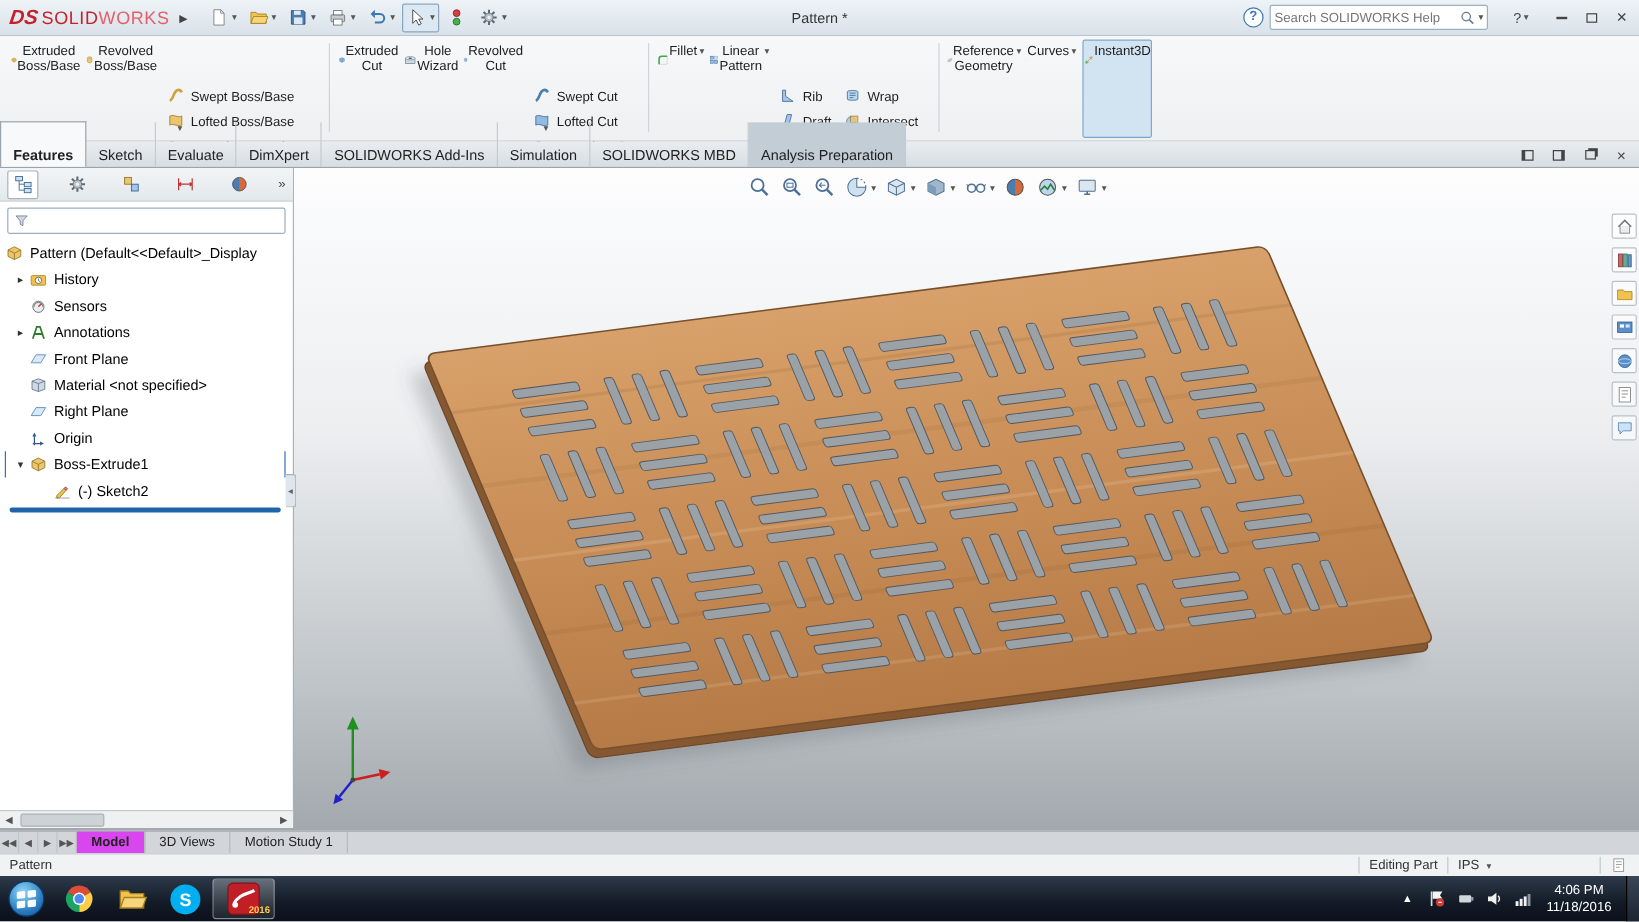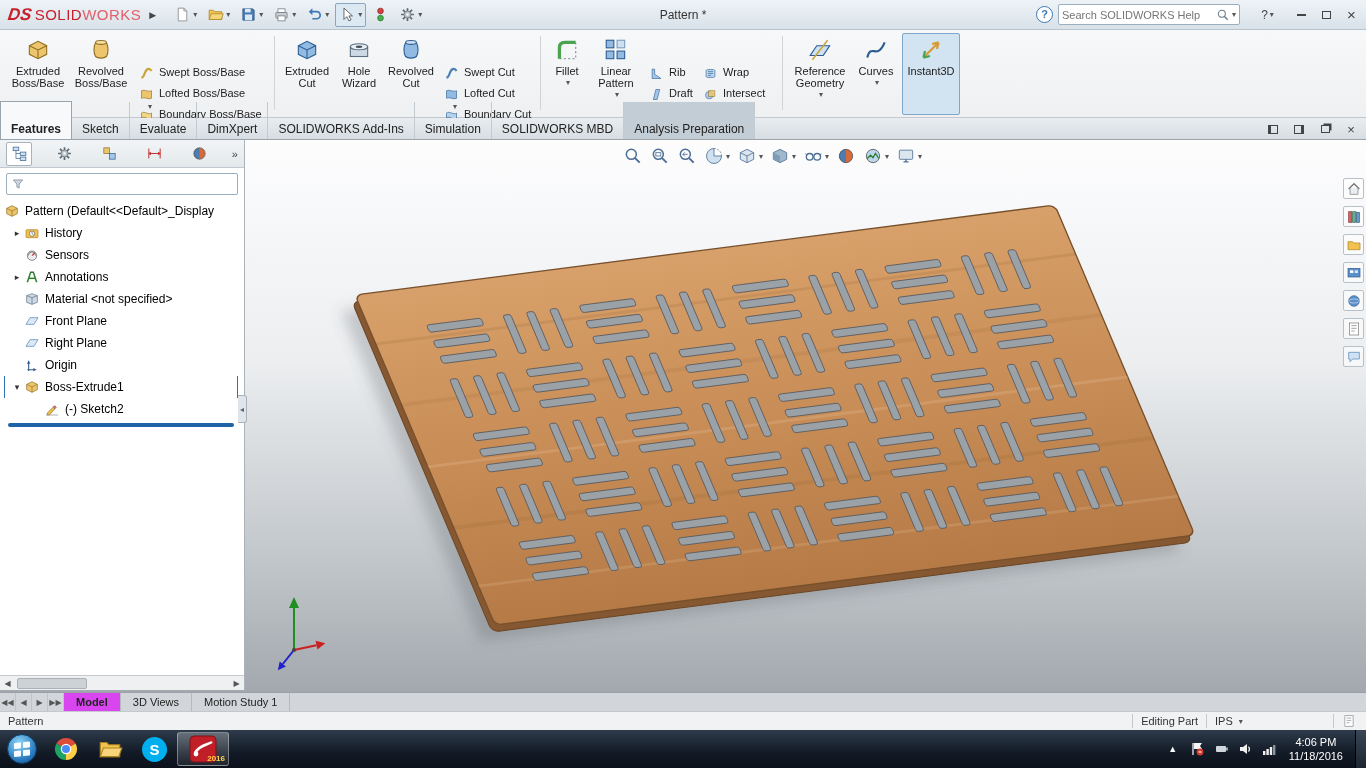--- a/index.html
+++ b/index.html
@@ -20,25 +20,25 @@
 #doc-title{position:absolute;left:0;right:0;text-align:center;font-size:12px;color:#333;pointer-events:none}
 #search-help-circle{position:absolute;left:1036px;top:6px;width:17px;height:17px;border-radius:50%;border:1.5px solid #3c78b4;color:#3c78b4;font-weight:bold;font-size:11px;text-align:center;line-height:15px;background:#fff}
 #searchbox{position:absolute;left:1058px;top:4px;width:182px;height:21px;background:#fff;border:1px solid #9ab0c0;border-radius:2px;display:flex;align-items:center;padding:0 3px}
 #searchbox input{flex:1;border:none;outline:none;font-size:11px;color:#777;background:transparent;min-width:0}
 #titlebar .winctl{position:absolute;top:0;height:29px;display:flex;align-items:center}
 .wbtn{width:25px;height:22px;display:flex;align-items:center;justify-content:center;color:#444;font-size:12px;border-radius:2px}
 .box-glyph{width:9px;height:8px;border:1.5px solid #444}
 .min-glyph{width:9px;height:3px;border-bottom:2px solid #444}
 
 #ribbon{position:absolute;left:0;top:30px;width:1366px;height:88px;background:linear-gradient(#f7f8f9,#eef0f2);border-bottom:1px solid #c2c8cd}
-.rb-big{position:absolute;top:3px;height:82px;display:flex;flex-direction:column;align-items:center;text-align:center;font-size:11px;line-height:12px;color:#1d1d1d;padding-top:3px;border:1px solid transparent;border-radius:2px}
+.rb-big{position:absolute;top:3px;height:82px;display:flex;flex-direction:row;text-align:center;font-size:11px;line-height:12px;color:#1d1d1d;padding-top:3px;border:1px solid transparent;border-radius:2px}
 .rb-big .ic24{width:26px;height:26px;margin-bottom:2px}
 .rb-big.active{background:#d2e3f2;border-color:#7fa7cb}
 .rb-stack{position:absolute;display:flex;flex-direction:column}
-.rb-small{display:flex;align-items:flex-start;gap:5px;height:21px;font-size:11px;color:#1d1d1d;padding:0 3px;border-radius:2px}
+.rb-small{display:flex;align-items:flex-end;gap:5px;height:21px;font-size:11px;color:#1d1d1d;padding:0 3px;border-radius:2px}
 .rb-small .ic15{width:15px;height:15px}
 .rb-sep{position:absolute;top:6px;height:74px;width:1px;background:#cfd4d8}
 .stack-dd{position:absolute;font-size:8px;color:#555}
 
 #tabbar{position:absolute;left:0;top:118px;width:1366px;height:22px;background:linear-gradient(#e9edf1,#d7dde2);border-bottom:1px solid #9aa4ac;display:flex;align-items:flex-end}
 .tab{padding:20px 10px 3px;font-size:12px;color:#222;border-right:1px solid #c3cad0;white-space:nowrap}
 .tab.active{background:#f7f9fa;font-weight:bold;border:1px solid #9aa4ac;border-bottom:none}
 .tab.hl{background:#c2cdd6}
 #tab-winctl{position:absolute;right:4px;top:2px;display:flex;gap:4px}
 #tab-winctl .wbtn{width:22px;height:18px}
@@ -915,30 +915,30 @@
     <div class="ti lvl1">
         <span class="arrow">▸</span>
         <svg class="tic">
           <use href="#s-annot"></use>
         </svg>
         <span>Annotations</span>
       </div>
     <div class="ti lvl1">
         <span class="arrow"></span>
         <svg class="tic">
-          <use href="#s-material"></use>
-        </svg>
-        <span>Material &lt;not specified&gt;</span>
+          <use href="#s-plane"></use>
+        </svg>
+        <span>Front Plane</span>
       </div>
     <div class="ti lvl1">
         <span class="arrow"></span>
         <svg class="tic">
-          <use href="#s-plane"></use>
-        </svg>
-        <span>Front Plane</span>
+          <use href="#s-material"></use>
+        </svg>
+        <span>Material &lt;not specified&gt;</span>
       </div>
     <div class="ti lvl1">
         <span class="arrow"></span>
         <svg class="tic">
           <use href="#s-plane"></use>
         </svg>
         <span>Right Plane</span>
       </div>
     <div class="ti lvl1">
         <span class="arrow"></span>

